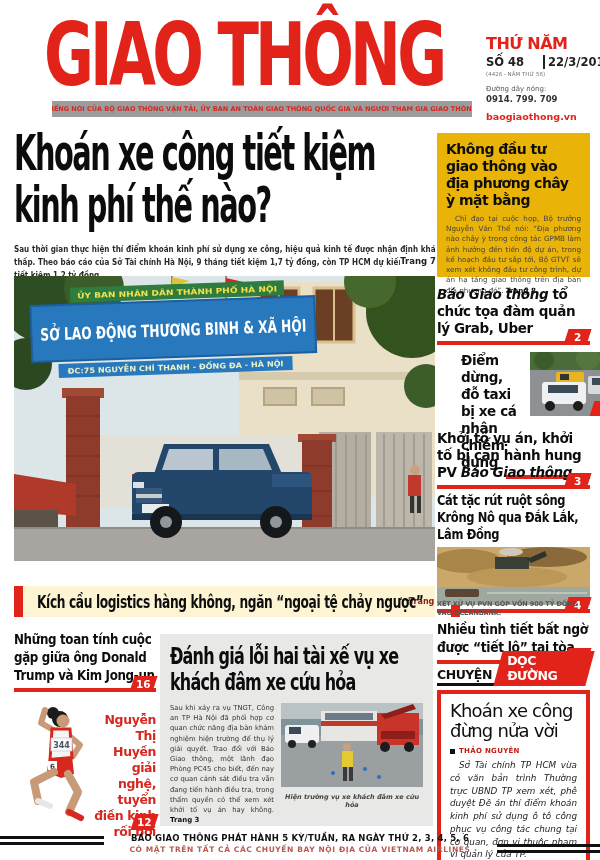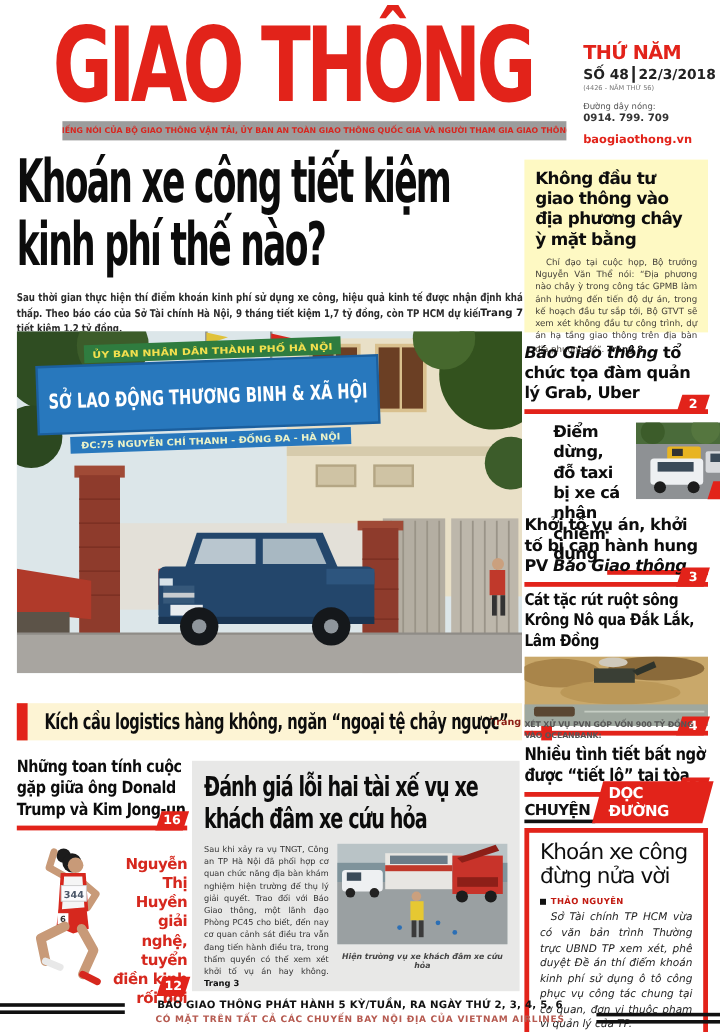--- a/index.html
+++ b/index.html
@@ -9,21 +9,21 @@
 
   
   .logo{left:44px;top:10px;width:560px;font-size:80px;font-weight:bold;color:#e2231a;
         letter-spacing:-5px;transform:scale(0.76,1.08);transform-origin:top left;line-height:84px;white-space:nowrap;}
   .tagline{left:52px;top:101px;width:420px;height:16px;background:#9c9c9c;color:#d8261f;
            font-size:6.5px;font-weight:bold;display:flex;align-items:center;justify-content:center;
            white-space:nowrap;overflow:hidden;}
   .infobox{left:486px;top:34px;width:106px;text-align:left;}
   .infobox .day{color:#e2231a;font-size:16px;font-weight:900;letter-spacing:-0.5px;}
   .issueline{font-size:11.5px;font-weight:bold;color:#222;margin-top:2px;white-space:nowrap;}
-  .issueline .no{padding-right:3px;border-right:2px solid #222;margin-right:3px;}
+  .issueline .no{padding-right:19px;border-right:2px solid #222;margin-right:3px;}
   .issuenote{font-size:5.5px;color:#777;margin-top:2px;}
   .hotlabel{font-size:7px;color:#555;margin-top:8px;}
   .hotnum{font-size:8.5px;font-weight:bold;color:#333;margin-top:1px;}
   .website{font-size:9.5px;font-weight:bold;color:#e2231a;margin-top:7px;}
 
   
   .headline{left:14px;top:126px;width:600px;font-weight:900;font-size:40px;line-height:42px;
             letter-spacing:-2px;color:#0c0c0c;transform:scale(0.72,1.25);transform-origin:top left;white-space:nowrap;}
   .deck{left:14px;top:243px;width:527px;font-size:9px;font-weight:bold;color:#2b2b2b;line-height:1.45;
         text-align:justify;transform:scaleX(0.8);transform-origin:top left;}
@@ -61,21 +61,21 @@
   .crashtitle{font-size:20px;font-weight:900;line-height:23px;letter-spacing:-1px;color:#0c0c0c;
               transform:scale(0.8,1.15);transform-origin:top left;width:125%;}
   .crashrow{display:flex;margin-top:14px;}
   .crashbody{width:104px;font-size:6.8px;line-height:1.5;color:#333;text-align:justify;flex:none;}
   .crashbody .tr{font-weight:bold;font-size:7px;color:#111;}
   .crashphoto{margin-left:7px;flex:none;border-radius:27px;}
   .crashcap{font-size:6.5px;font-style:italic;font-weight:bold;color:#444;margin-top:2px;text-align:center;width:142px;}
 
   
   .sidebar{left:437px;top:0;width:153px;height:860px;}
-  .ybox{position:absolute;top:133px;left:0;width:153px;height:144px;background:#fef9c3;
+  .ybox{position:absolute;top:133px;left:0;width:153px;height:144px;background:#eab308;
         padding:8px 9px;box-sizing:border-box;}
   .ytitle{font-size:14px;font-weight:900;line-height:17px;letter-spacing:-0.5px;color:#0d0d0d;}
   .ybody{font-size:7.2px;line-height:1.42;color:#44403a;text-align:justify;margin-top:5px;text-indent:9px;}
   .ybody .tr{font-weight:bold;color:#111;}
   .sitem{position:absolute;left:0;width:153px;}
   .stitle{font-size:13.5px;font-weight:900;line-height:17px;letter-spacing:-0.4px;color:#0d0d0d;}
   .it{font-style:italic;}
   .sbar{position:relative;height:4px;background:#e2231a;margin-top:4px;}
   .taxirow{display:flex;margin-left:24px;}
   .taxitxt{width:64px;flex:none;}

